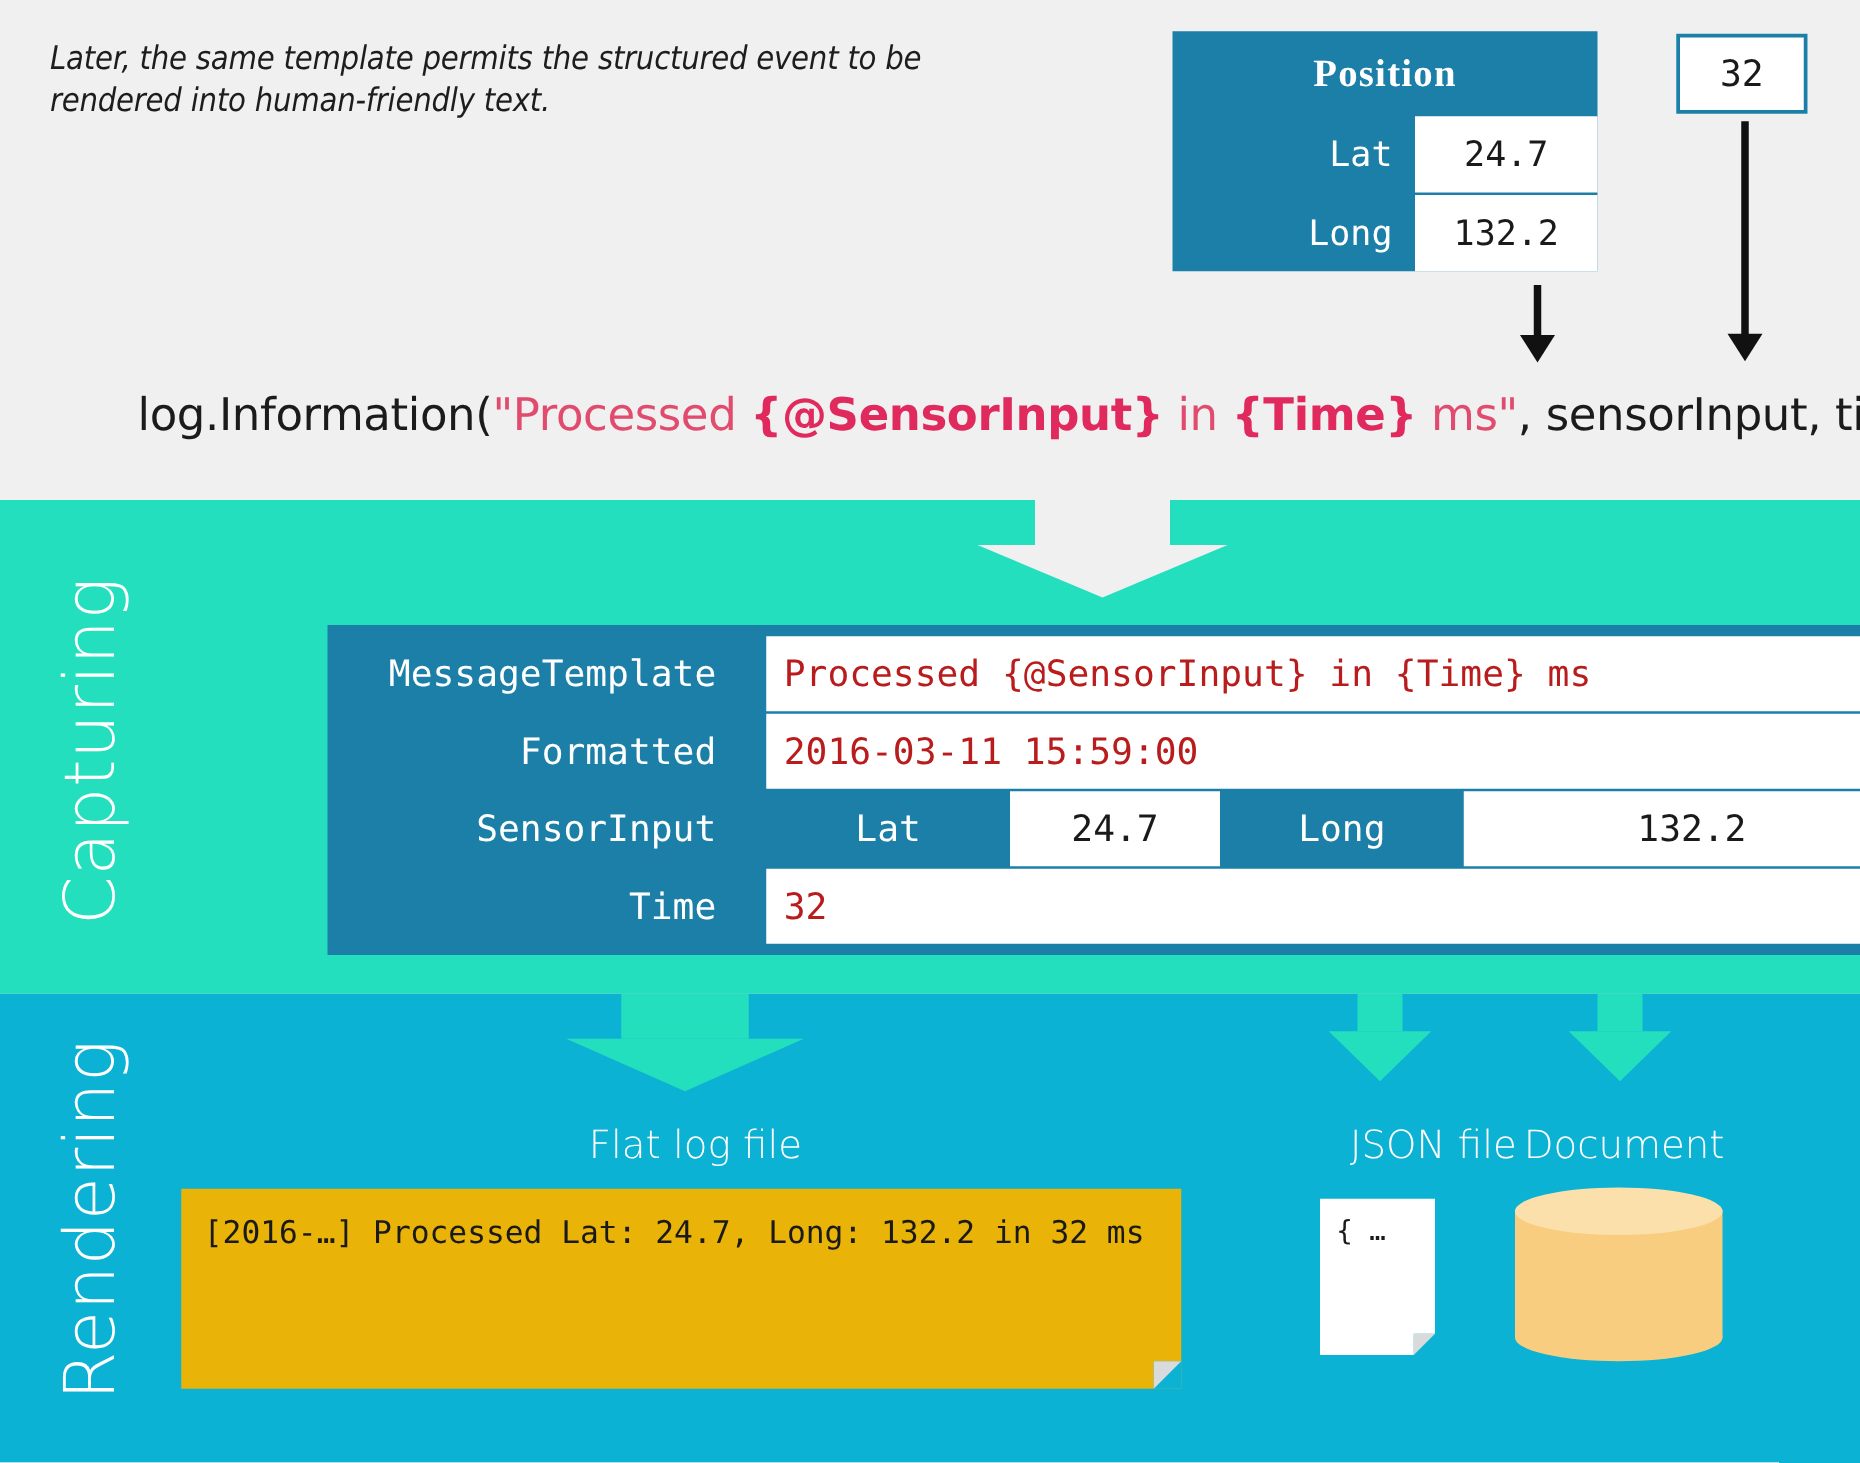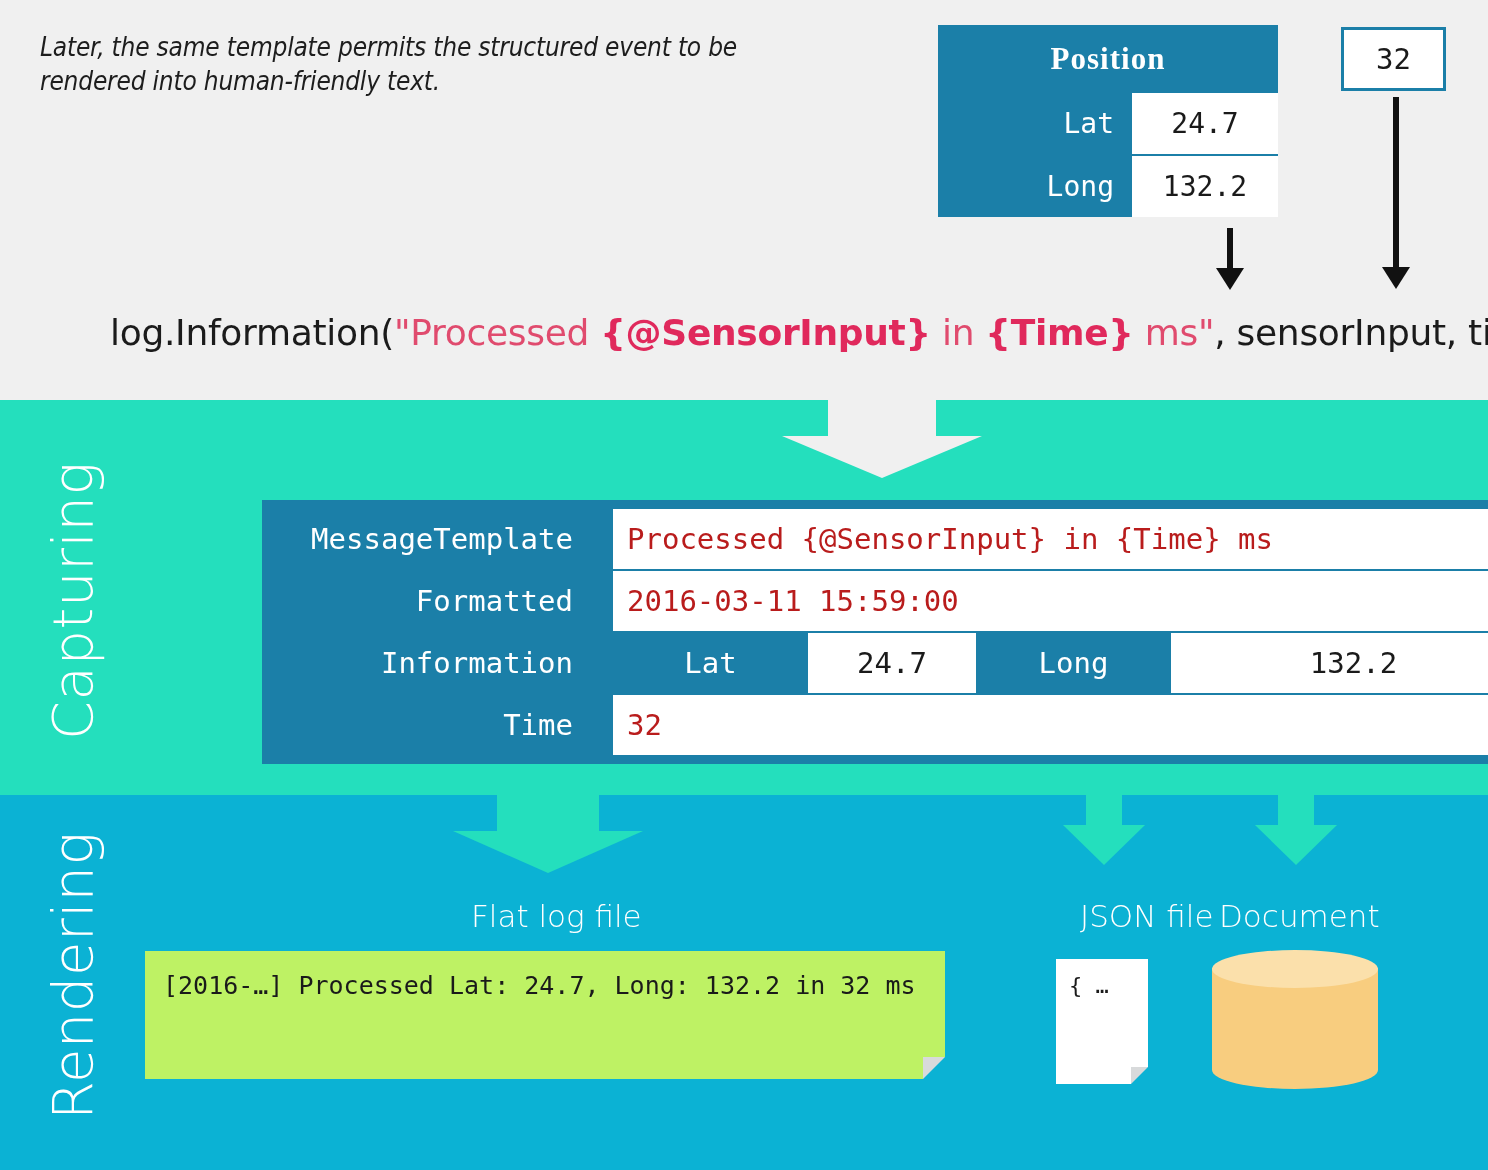--- a/index.html
+++ b/index.html
@@ -232,22 +232,22 @@
     font-size: 31px;
     font-family: "DejaVu Sans", sans-serif;
     font-weight: 300;
     white-space: nowrap;
   }
   .logfile {
     position: absolute;
     left: 145px;
     top: 951px;
     width: 800px;
-    height: 128px;
-    background: #bef264;
+    height: 160px;
+    background: #eab308;
   }
   .logfile .txt {
     position: absolute;
     left: 18px;
     top: 20px;
     font-family: "DejaVu Sans Mono", monospace;
     font-size: 25px;
     color: #1a1a1a;
     white-space: nowrap;
   }
@@ -388,21 +388,21 @@
       <div class="ev-key">MessageTemplate</div>
       <div class="ev-val">Processed {@SensorInput} in {Time} ms</div>
     </div>
 
     <div class="ev-row">
       <div class="ev-key">Formatted</div>
       <div class="ev-val">2016-03-11 15:59:00</div>
     </div>
 
     <div class="ev-row">
-      <div class="ev-key">Information</div>
+      <div class="ev-key">SensorInput</div>
       <div class="ev-pairs">
         <div class="ev-pk">Lat</div>
         <div class="ev-pv">24.7</div>
         <div class="ev-pk">Long</div>
         <div class="ev-pv wide">132.2</div>
       </div>
     </div>
 
     <div class="ev-row">
       <div class="ev-key">Time</div>

